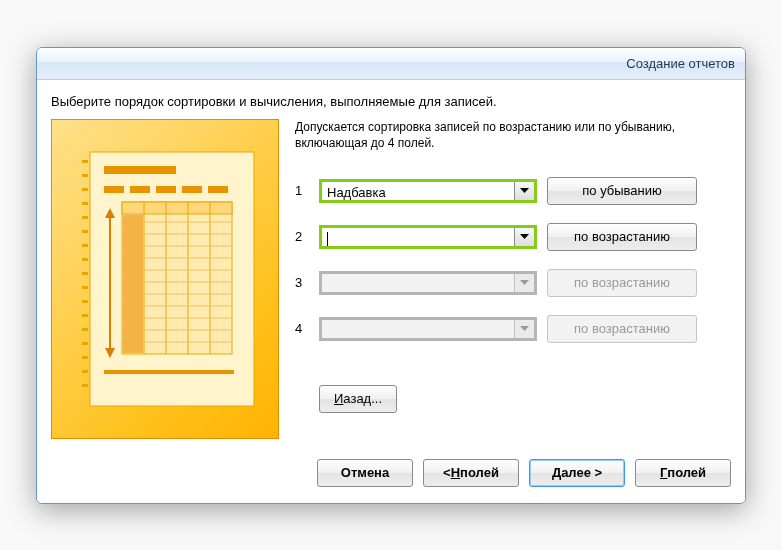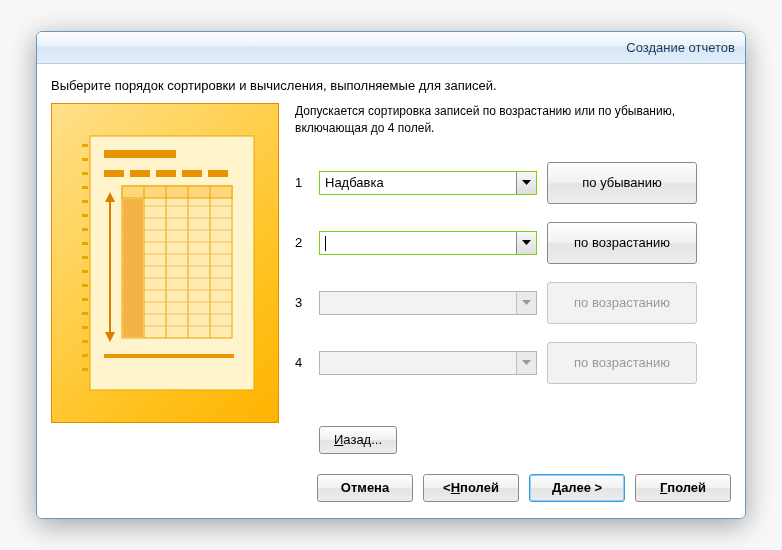--- a/index.html
+++ b/index.html
@@ -74,21 +74,21 @@
     gap: 10px;
   }
   .sort-num {
     width: 14px;
     text-align: left;
   }
   .combo {
     width: 218px;
     height: 24px;
     display: flex;
-    border: 1px solid #84cc16;
+    border: 3px solid #84cc16;
     background: #fff;
   }
   .combo.disabled {
     background: #f2f2f2;
     border-color: #b5b5b5;
   }
   .combo-text {
     flex: 1;
     padding: 2px 5px;
     font-size: 13px;
@@ -105,21 +105,21 @@
     justify-content: center;
   }
   .combo.disabled .combo-btn {
     background: #eaeaea;
     border-left-color: #c0c0c0;
   }
   .combo-btn svg path { fill: #000; }
   .combo.disabled .combo-btn svg path { fill: #9a9a9a; }
   .orderbtn {
     width: 150px;
-    height: 42px;
+    height: 28px;
     border: 1px solid #8a8a8a;
     border-radius: 3px;
     background: linear-gradient(to bottom, #fefefe 0%, #f1f1f1 48%, #e4e4e4 52%, #ededed 100%);
     font-size: 13px;
     display: flex;
     align-items: center;
     justify-content: center;
     color: #000;
   }
   .orderbtn.disabled {

